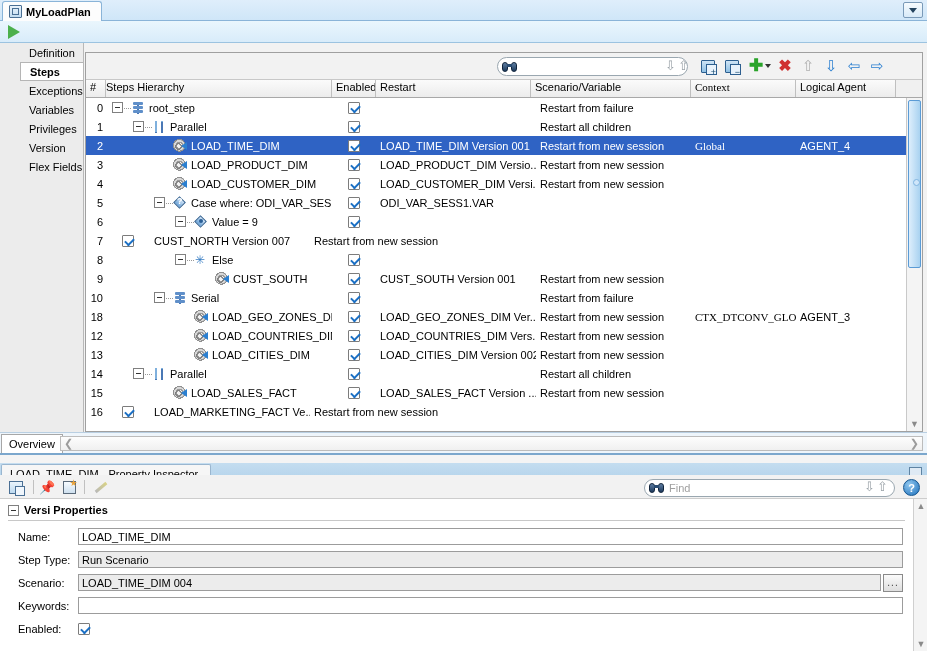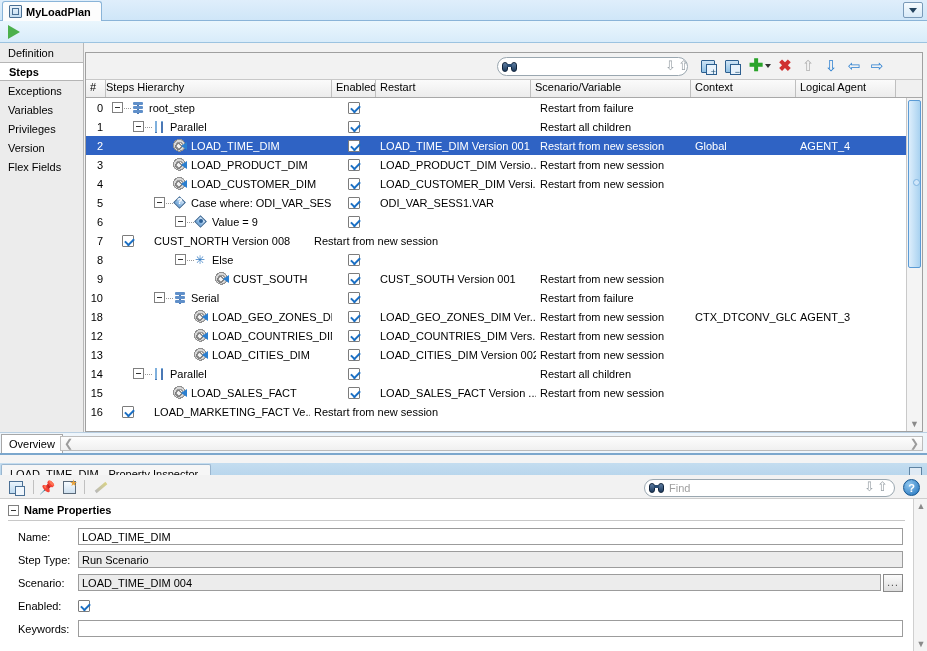--- a/index.html
+++ b/index.html
@@ -50,21 +50,21 @@
     position: absolute; left: 0; top: 21px; width: 927px; height: 22px;
     background: linear-gradient(#eaf6fd, #d8ecfa);
     border-bottom: 1px solid #9cc3e0;
   }
   .run-btn { position: absolute; left: 5px; top: 3px; width: 18px; height: 16px; display: flex; align-items: center; justify-content: center; }
   .play-tri { width: 0; height: 0; border-top: 7px solid transparent; border-bottom: 7px solid transparent; border-left: 12px solid #4cb04c; }
 
   
   .leftpane {
     position: absolute; left: 0; top: 43px; width: 84px; height: 389px;
-    background: #ececec; border-right: 1px solid #b8b8b8;
+    background: #ececec; border-right: 1px solid #b8b8b8; padding-left: 21px;
   }
   .vtab {
     height: 19px; display: flex; align-items: center;
     padding-left: 8px; font-size: 11px; color: #000;
     background: #ececec;
   }
   .vtab.active {
     font-weight: bold; background: #ffffff;
     border-top: 1px solid #b5b5b5; border-bottom: 1px solid #b5b5b5;
     border-left: 1px solid #b5b5b5;
@@ -135,21 +135,21 @@
     overflow: hidden; background: #fff;
   }
   .row { display: flex; height: 19px; align-items: center; font-size: 11px; white-space: nowrap; }
   .row.sel { background: #2f63c4; color: #fff; }
   .cell { overflow: hidden; white-space: nowrap; padding-left: 4px; flex: none; }
   .c-num { width: 20px; text-align: right; padding-right: 3px; padding-left: 0; }
   .c-tree { width: 226px; display: flex; align-items: center; position: relative; padding-left: 0; }
   .c-en { width: 44px; display: flex; align-items: center; justify-content: center; padding-left: 0; }
   .c-scn { width: 160px; }
   .c-rst { width: 155px; }
-  .c-ctx { width: 105px; }
+  .c-ctx { width: 105px; font-family: Liberation Serif, serif; }
   .c-agt { width: 100px; }
 
   .indent { flex: none; }
   .expander {
     width: 11px; height: 11px; border: 1px solid #808080; background: #fff;
     position: relative; flex: none; margin-right: 1px;
   }
   .expander::before {
     content: ""; position: absolute; left: 2px; top: 4px; width: 5px; height: 1px; background: #333;
   }
@@ -536,21 +536,21 @@
           <div class="cell c-scn"></div>
           <div class="cell c-rst"></div>
           <div class="cell c-ctx"></div>
           <div class="cell c-agt"></div>
         </div>
         <div class="row">
           <div class="cell c-num">7</div>
           <div class="cell c-en">
             <span class="cbx"></span>
           </div>
-          <div class="cell c-scn">CUST_NORTH Version 008</div>
+          <div class="cell c-scn">CUST_NORTH Version 007</div>
           <div class="cell c-rst">Restart from new session</div>
           <div class="cell c-ctx"></div>
           <div class="cell c-agt"></div>
         </div>
         <div class="row">
           <div class="cell c-num">8</div>
           <div class="cell c-tree">
             <span class="indent" style="width:69px"></span>
             <span class="expander"></span>
             <span class="dotlead"></span>
@@ -741,47 +741,47 @@
         <span class="find-ph">Find</span>
         <span class="arrow-dn"></span>
         <span class="arrow-up"></span>
       </div>
       <div class="help-ic">?</div>
     </div>
 
     <div class="pi-body">
       <div class="sect-head">
         <span class="expander"></span>
-        <span>Name Properties</span>
+        <span>Versi Properties</span>
       </div>
       <div class="sect-rule"></div>
       <div id="pi-fields">
           <div class="frow">
             <span class="flabel">Name:</span>
             <span class="finput">LOAD_TIME_DIM</span>
           </div>
           <div class="frow">
             <span class="flabel">Step Type:</span>
             <span class="finput ro">Run Scenario</span>
           </div>
           <div class="frow">
             <span class="flabel">Scenario:</span>
             <span class="finput ro with-btn">LOAD_TIME_DIM 004</span>
             <span class="ellipsis-btn">...</span>
           </div>
           <div class="frow">
+            <span class="flabel">Keywords:</span>
+            <span class="finput"></span>
+          </div>
+          <div class="frow">
             <span class="flabel">Enabled:</span>
             <span class="fcheck">
               <span class="cbx"></span>
             </span>
           </div>
-          <div class="frow">
-            <span class="flabel">Keywords:</span>
-            <span class="finput"></span>
-          </div>
         </div>
     </div>
 
     <div class="pi-vscroll">
       <div class="pi-sc-btn" style="top:1px">▲</div>
       <div class="pi-sc-btn" style="bottom:1px">▼</div>
     </div>
   </div>
 </div>
 

